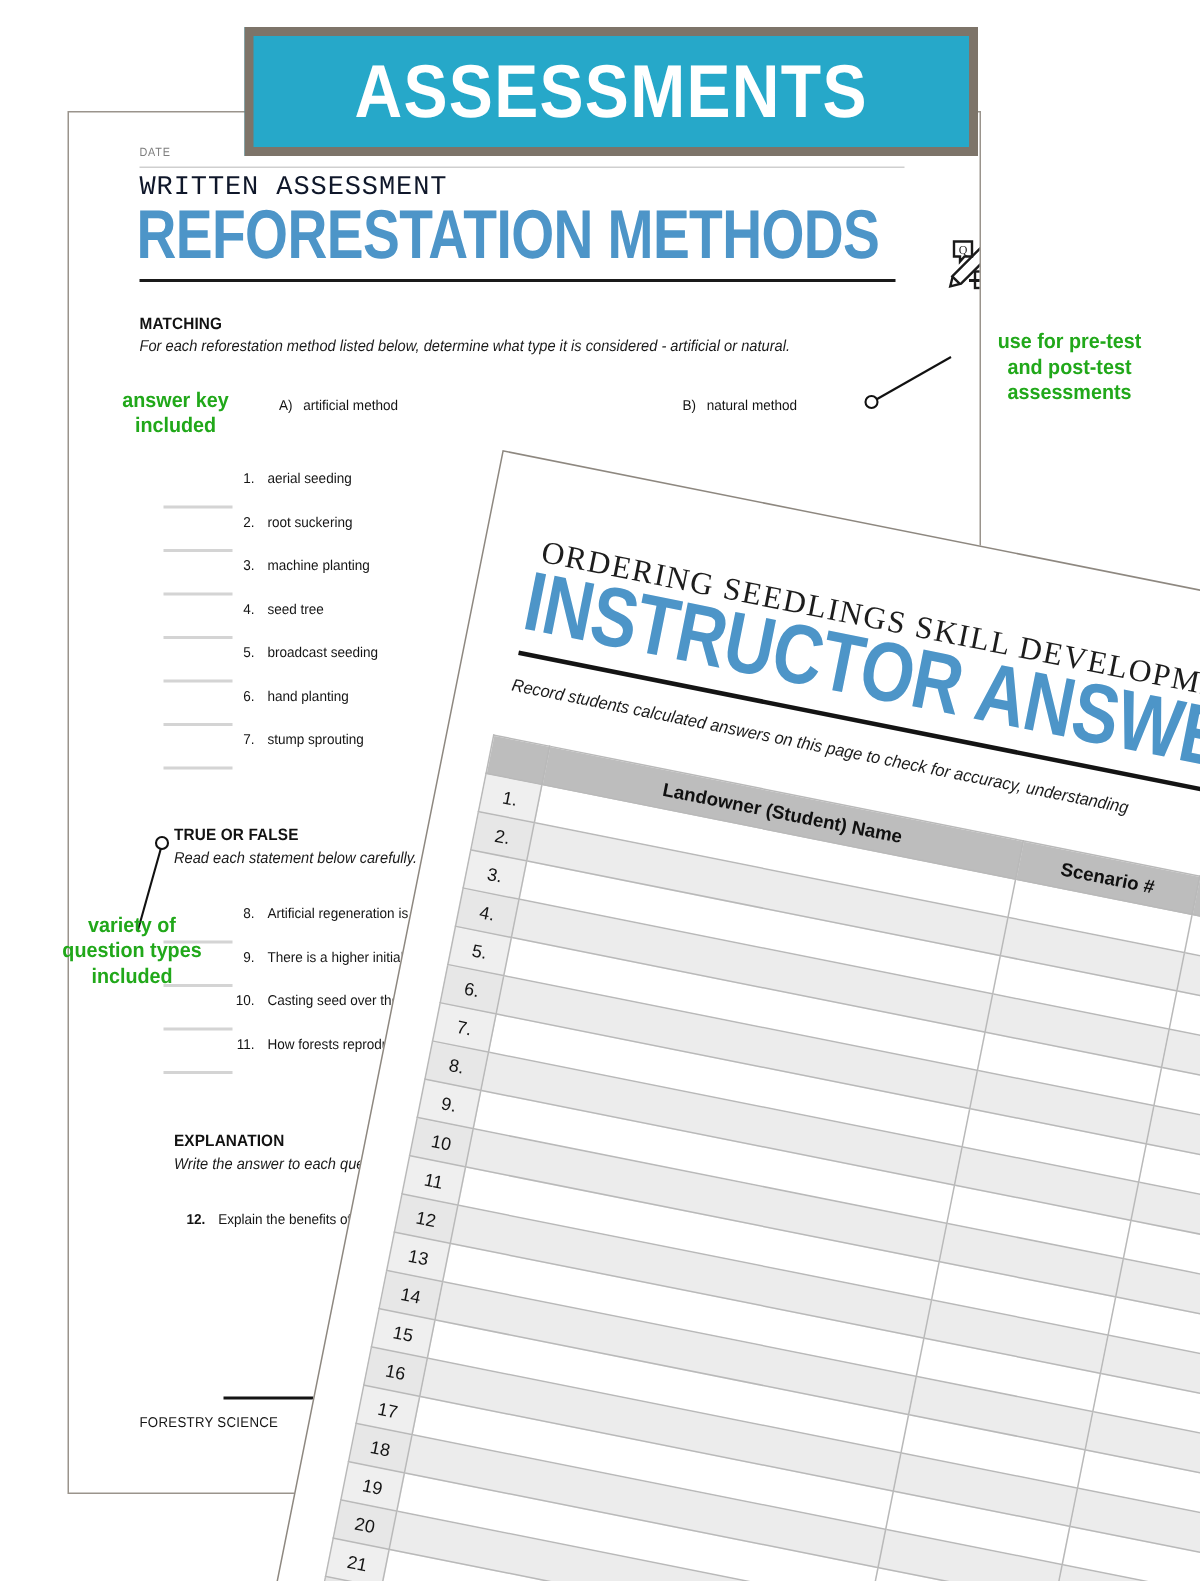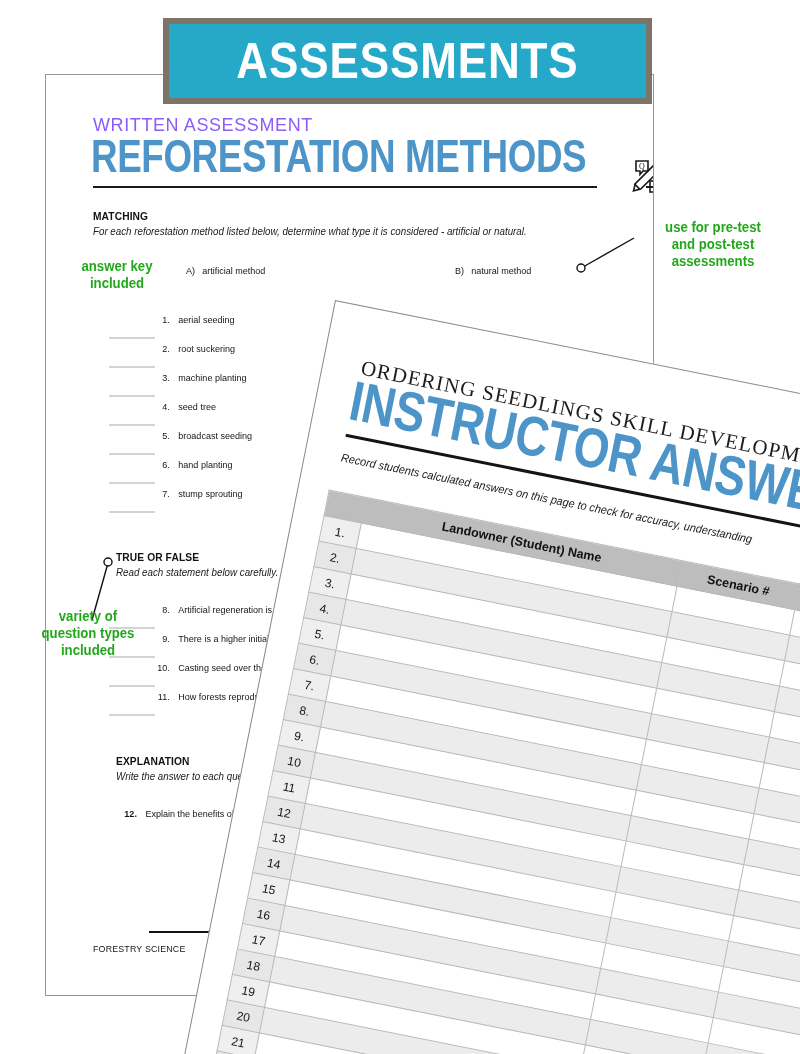--- a/index.html
+++ b/index.html
@@ -22,22 +22,22 @@
 
   .date-row{position:absolute;left:47px;top:22px;width:510px;height:16px;}
   .date-label{
     position:absolute;left:0;top:0;font-size:8px;letter-spacing:.6px;
     color:#7d7d7d;font-family:"Liberation Sans", sans-serif;font-weight:400;
     transform:scaleX(.9);transform-origin:left center;
   }
   .date-rule{position:absolute;left:0;top:14px;width:100%;height:1px;background:#cfcfcf;}
 
   .kicker{
-    position:absolute;left:47px;top:40px;font-family:Liberation Sans, sans-serif;
-    font-size:18px;letter-spacing:.6px;color:#8b5cf6;white-space:nowrap;
+    position:absolute;left:47px;top:40px;font-family:Liberation Mono, monospace;
+    font-size:18px;letter-spacing:.6px;color:#0f172a;white-space:nowrap;
   }
   .bigtitle{
     position:absolute;left:45px;top:58px;
     font-family:"Liberation Sans", sans-serif;font-weight:700;
     font-size:46px;line-height:46px;letter-spacing:-0.5px;color:#4d95c8;
     transform:scaleX(.80);transform-origin:left top;white-space:nowrap;
   }
   .title-rule{position:absolute;left:47px;top:111px;width:504px;height:2px;background:#1a1a1a;}
   .title-rule.r2{left:600px;width:60px;}
 
@@ -121,20 +121,24 @@
   .leader{position:absolute;z-index:7;overflow:visible;}
 </style>
 </head>
 <body>
 
 <div class="stage">
 
   <div class="page1">
     <div class="p1-inner">
 
+      <div class="date-row">
+        <div class="date-label">DATE</div>
+        <div class="date-rule"></div>
+      </div>
 
       <div class="kicker">WRITTEN ASSESSMENT</div>
       <div class="bigtitle">REFORESTATION METHODS</div>
       <div class="title-rule"></div>
       <div class="title-rule r2"></div>
 
       <svg class="qa-icon" viewBox="0 0 42 40">
         <g fill="none" stroke="#1a1a1a" stroke-width="1.6">
           <path d="M9 4 h12 v10 h-5 l-3 3.4 v-3.4 h-4 z"></path>
           <text x="15" y="12" font-size="8" fill="#1a1a1a" stroke="none" text-anchor="middle" font-family="Liberation Serif, serif">Q</text>

